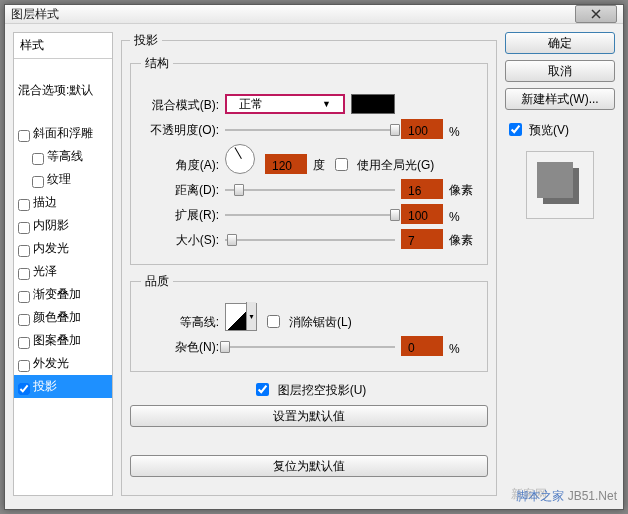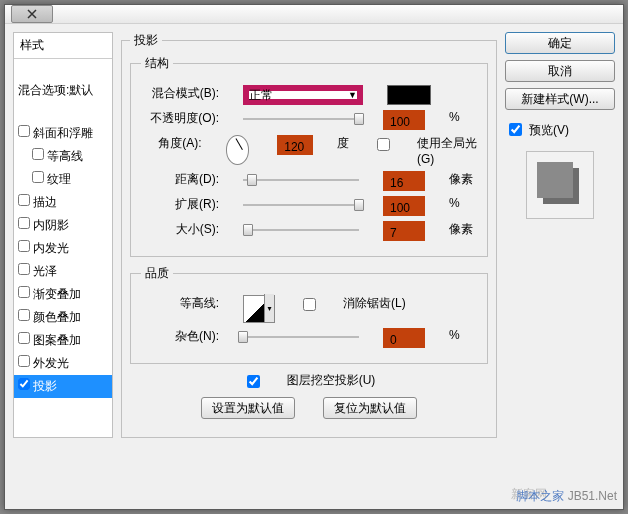--- a/index.html
+++ b/index.html
@@ -5,60 +5,61 @@
 * { box-sizing: border-box; font-family: "Microsoft YaHei", SimSun, Tahoma, sans-serif; font-size: 12px; }
 body { margin: 0; background: #888; padding: 4px; }
 .window { width: 620px; height: 506px; background: #f0f0f0; border: 1px solid #5a5a5a; box-shadow: 0 0 8px rgba(0,0,0,.4); display: flex; flex-direction: column; }
 .titlebar { height: 28px; background: linear-gradient(#fdfdfd,#e8e8e8); display: flex; align-items: center; padding: 0 6px; border-bottom: 1px solid #d0d0d0; }
 .titlebar .title { flex: 1; color: #222; }
 .closebtn { width: 42px; height: 18px; background: linear-gradient(#d8d8d8,#bcbcbc); border: 1px solid #888; border-radius: 2px; display: flex; align-items: center; justify-content: center; }
 .closebtn svg { width: 10px; height: 10px; }
 .body { flex: 1; display: flex; padding: 8px; gap: 8px; }
 .sidebar { width: 100px; border: 1px solid #c0c0c0; background: #fff; display: flex; flex-direction: column; gap: 20px; }
 .sidehead { padding: 4px 6px; border-bottom: 1px solid #ccc; }
-.siderow { padding: 3px 4px; display: flex; align-items: flex-start; gap: 3px; white-space: nowrap; }
+.siderow { padding: 3px 4px; display: flex; align-items: flex-end; gap: 3px; white-space: nowrap; }
 .siderow.selected { background: #1e90ff; color: #fff; }
 .siderow input[type=checkbox] { margin: 0; width: 12px; height: 12px; }
 .siderow.sub { padding-left: 18px; }
 .main { flex: 1; position: relative; }
 fieldset { border: 1px solid #c0c0c0; margin: 0 0 8px 0; padding: 8px 10px 10px 10px; }
 legend { padding: 0 4px; }
-.row { display: flex; align-items: flex-start; gap: 24px; margin: 5px 0; }
+.row { display: flex; align-items: flex-end; gap: 6px; margin: 5px 0; }
 .lbl { width: 78px; text-align: right; }
-.select { width: 120px; height: 20px; border: 6px solid #be185d; background: #fff; padding: 1px 0; display: flex; align-items: center; justify-content: space-between; }
+.select { width: 120px; height: 20px; border: 2px solid #be185d; background: #fff; padding: 1px 12px; display: flex; align-items: center; justify-content: space-between; margin-top: 9px; }
 .select .arrow { font-size: 9px; }
 .swatch { width: 44px; height: 20px; background: #000; border: 1px solid #666; }
 .slider { flex: 1; height: 18px; position: relative; display: flex; align-items: center; }
 .track { height: 2px; background: #bbb; flex: 1; position: relative; }
 .thumb { position: absolute; top: -5px; width: 10px; height: 12px; background: linear-gradient(#fff,#d0d0d0); border: 1px solid #888; border-radius: 1px; transform: translateX(-5px); }
 .numbox { width: 42px; height: 20px; border: 3px solid #c2410c; background: #c2410c; text-align: left; padding: 2px 4px; }
 .unit { width: 28px; }
 .angle { width: 30px; height: 30px; border: 1px solid #888; border-radius: 50%; background: #fff; position: relative; margin-right: 4px; }
 .angle::after { content: ""; position: absolute; width: 13px; height: 1px; background: #000; left: 15px; top: 14px; transform-origin: 0 0; transform: rotate(-120deg); }
 .contour { width: 32px; height: 28px; border: 1px solid #888; background: linear-gradient(135deg,#fff 0 49%,#000 50% 100%); display: flex; align-items: flex-end; justify-content: flex-end; }
 .contour .dd { width: 10px; height: 28px; background: #e4e4e4; border-left: 1px solid #888; font-size: 8px; display: flex; align-items: center; justify-content: center; }
 .btn { height: 22px; padding: 0 10px; background: linear-gradient(#fdfdfd,#e0e0e0); border: 1px solid #8a8a8a; border-radius: 3px; display: inline-flex; align-items: center; justify-content: center; }
 .rightcol { width: 110px; display: flex; flex-direction: column; gap: 6px; align-items: stretch; }
 .rightcol .btn { width: 100%; }
 .rightcol .btn.primary { border-color: #3c7fb1; }
 .preview-row { display: flex; align-items: flex-end; gap: 4px; margin-top: 4px; }
 .preview { width: 68px; height: 68px; border: 1px solid #c0c0c0; background: #f2f2f2; margin: 6px auto 0; position: relative; }
 .preview .shadow { position: absolute; left: 16px; top: 16px; width: 36px; height: 36px; background: rgba(0,0,0,.55); }
 .preview .fg { position: absolute; left: 10px; top: 10px; width: 36px; height: 36px; background: #8a8a8a; }
-.btnrow { display: flex; gap: 28px; justify-content: center; margin-top: 6px; }
+.btnrow { display: flex; gap: 28px; justify-content: center; margin-top: 6px; flex-direction: column; }
 .watermark { position: absolute; right: 6px; bottom: 4px; color: #4f7bc2; font-size: 12px; text-align: center; }
 .watermark2 { position: absolute; right: 76px; bottom: 6px; color: #bbb; font-size: 12px; }
 .maingroup { border: 1px solid #c0c0c0; padding: 6px 8px 10px; height: 100%; }
 .inner { position: relative; height: 100%; }
 </style>
 </head>
 <body>
 
 <div class="window">
   <div class="titlebar">
+    <span class="title">图层样式</span>
     <div class="closebtn">
       <svg viewBox="0 0 10 10">
           <path d="M1 1 L9 9 M9 1 L1 9" stroke="#333" stroke-width="1.5"></path>
         </svg>
     </div>
   </div>
   <div class="body">
 
     <div class="sidebar">
       <div class="sidehead">样式</div>

